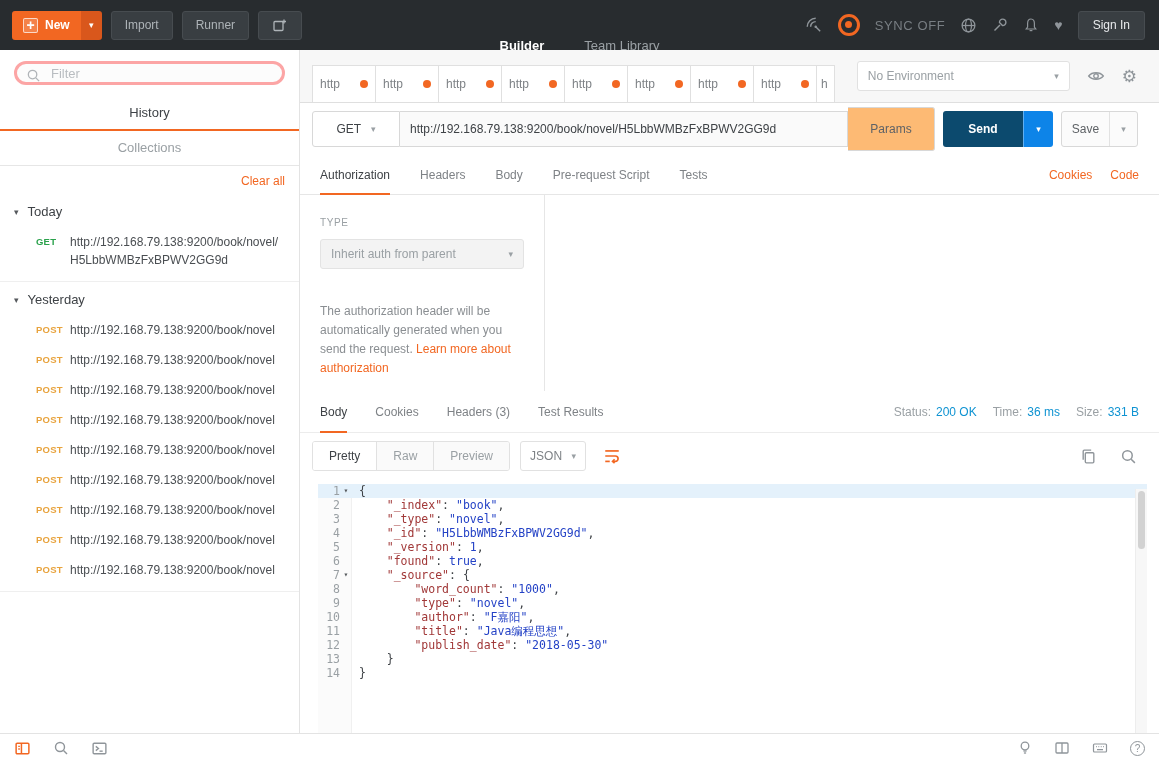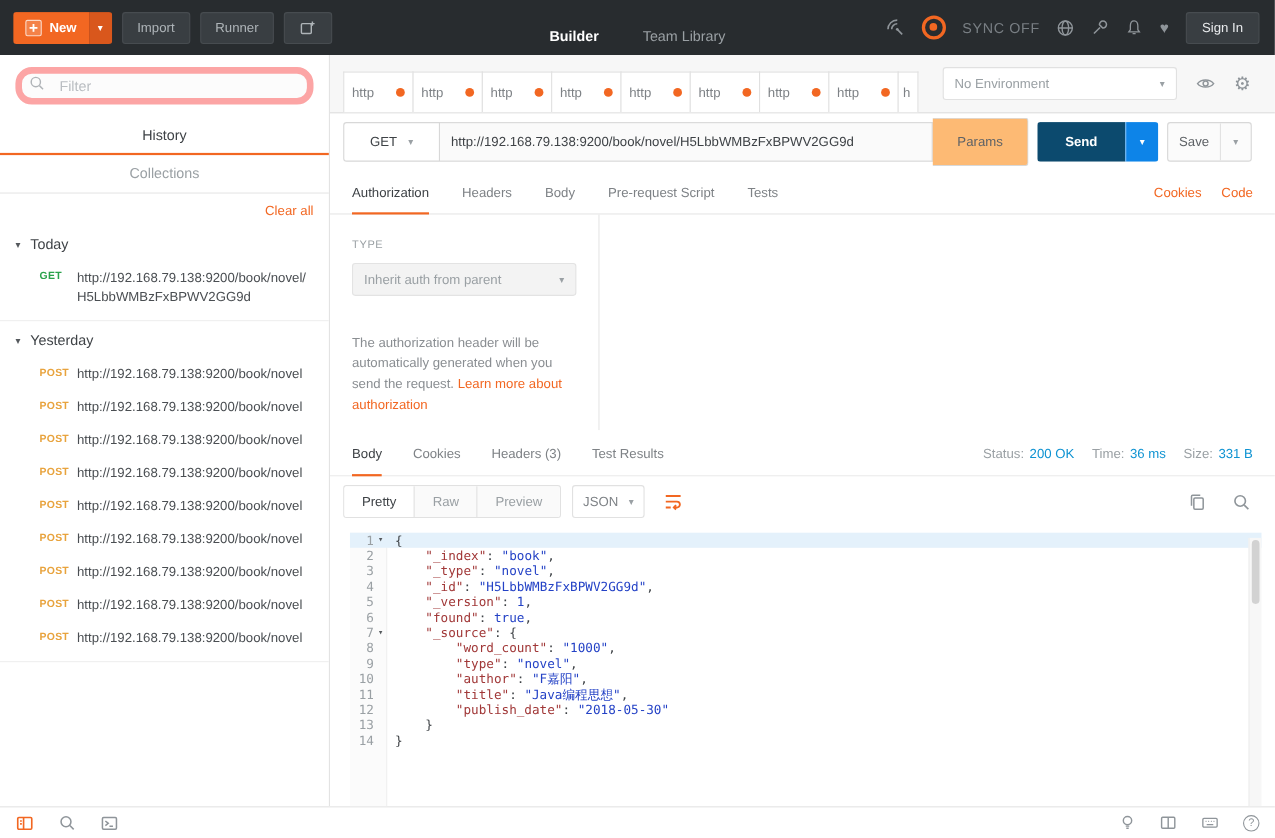--- a/index.html
+++ b/index.html
@@ -7,40 +7,40 @@
   body { font-family:"Liberation Sans",sans-serif; background:#fff; overflow:hidden; font-size:12px; color:#3E4246; }
   .app { width:1159px; height:762px; display:flex; flex-direction:column; }
 
   
   .topbar { height:50px; background:#282C2F; display:flex; align-items:center; padding:0 14px 0 12px; flex-shrink:0; position:relative; }
   .btn-new { display:flex; height:29px; border-radius:3px; overflow:hidden; cursor:pointer; flex-shrink:0; }
   .btn-new-main { background:#F26722; color:#fff; display:flex; align-items:center; gap:7px; padding:0 11px; font-size:12px; font-weight:bold; }
   .plus-glyph { font-size:14px; font-weight:bold; background:rgba(255,255,255,.18); border:1px solid rgba(255,255,255,.7); border-radius:2px; width:15px; height:15px; line-height:13px; text-align:center; }
   .btn-new-caret { background:#D9571C; color:#fff; width:21px; display:flex; align-items:center; justify-content:center; font-size:9px; }
   .btn-dark { height:29px; background:#393E42; border:1px solid #474C50; border-radius:3px; color:#AEB4B8; font-size:12px; padding:0 13px; display:flex; align-items:center; margin-left:9px; cursor:pointer; }
-  .nav-tabs { position:absolute; left:50%; transform:translateX(-50%); top:4px; height:56px; display:flex; }
+  .nav-tabs { position:absolute; left:50%; transform:translateX(-50%); top:17px; height:56px; display:flex; }
   .nav-tab { padding:0 20px; display:flex; align-items:center; font-size:13px; color:#9AA0A4; position:relative; cursor:pointer; }
   .nav-tab.active { color:#FFFFFF; font-weight:bold; }
   .nav-tab.active::after { content:""; position:absolute; left:12px; right:12px; bottom:0; height:3px; background:#F26722; }
   .topbar-right { margin-left:auto; display:flex; align-items:center; gap:15px; }
   .icon-btn { display:flex; align-items:center; justify-content:center; cursor:pointer; }
   .sync-label { font-size:13px; letter-spacing:.6px; color:#787E83; }
   .pm-logo { width:22px; height:22px; border-radius:50%; border:3px solid #F26722; position:relative; }
   .pm-logo::after { content:""; position:absolute; width:7px; height:7px; background:#F26722; border-radius:50%; left:4px; top:4px; }
   .gear-glyph { font-size:17px; color:#8F959A; line-height:1; }
   .heart-glyph { font-size:14px; color:#8F959A; line-height:1; }
   .btn-signin { height:29px; background:#393E42; border:1px solid #474C50; border-radius:3px; color:#E8EAEC; font-size:12px; padding:0 14px; display:flex; align-items:center; cursor:pointer; }
 
   
   .body-row { flex:1; display:flex; min-height:0; }
 
   
   .sidebar { width:300px; flex-shrink:0; border-right:1px solid #E3E3E3; background:#fff; display:flex; flex-direction:column; overflow:hidden; }
   .filter-wrap { padding:11px 14px 10px; position:relative; }
-  .filter-input { width:100%; height:34px; border:6px solid #fca5a5; border-radius:15px; background:#FCFCFC; padding:0 12px 0 34px; font-size:13px; color:#555; outline:none; font-family:"Liberation Sans",sans-serif; }
+  .filter-input { width:100%; height:24px; border:3px solid #fca5a5; border-radius:15px; background:#FCFCFC; padding:0 12px 0 34px; font-size:13px; color:#555; outline:none; font-family:"Liberation Sans",sans-serif; }
   .filter-input::placeholder { color:#B9BDC1; }
   .filter-icon { position:absolute; left:26px; top:18px; }
   .side-tabs { display:flex; border-bottom:1px solid #E6E6E6;flex-direction:column; }
   .side-tab { flex:1; text-align:center; padding:10px 0 10px; font-size:13px; color:#9AA0A4; position:relative; cursor:pointer; }
   .side-tab.active { color:#3E4246; }
   .side-tab.active::after { content:""; position:absolute; left:0; right:0; bottom:-1px; height:2px; background:#F26722; }
   .clear-row { padding:8px 14px 6px; text-align:right; }
   .clear-link { color:#F26722; font-size:12px; cursor:pointer; }
   .history-scroll { flex:1; overflow:hidden; }
   .history-group { border-bottom:1px solid #EFEFEF; padding-bottom:6px; }

